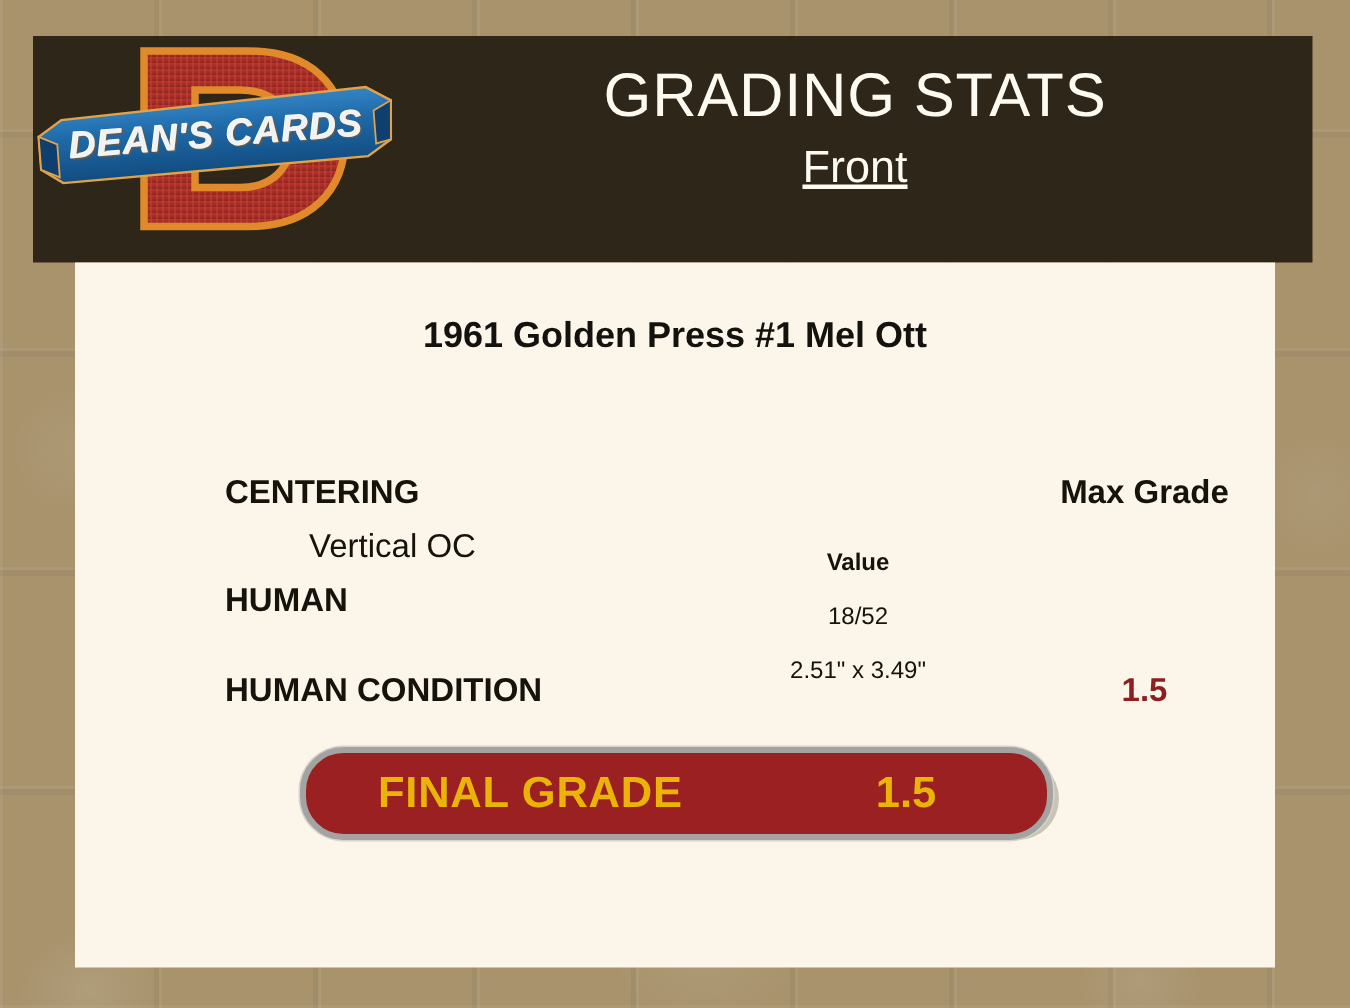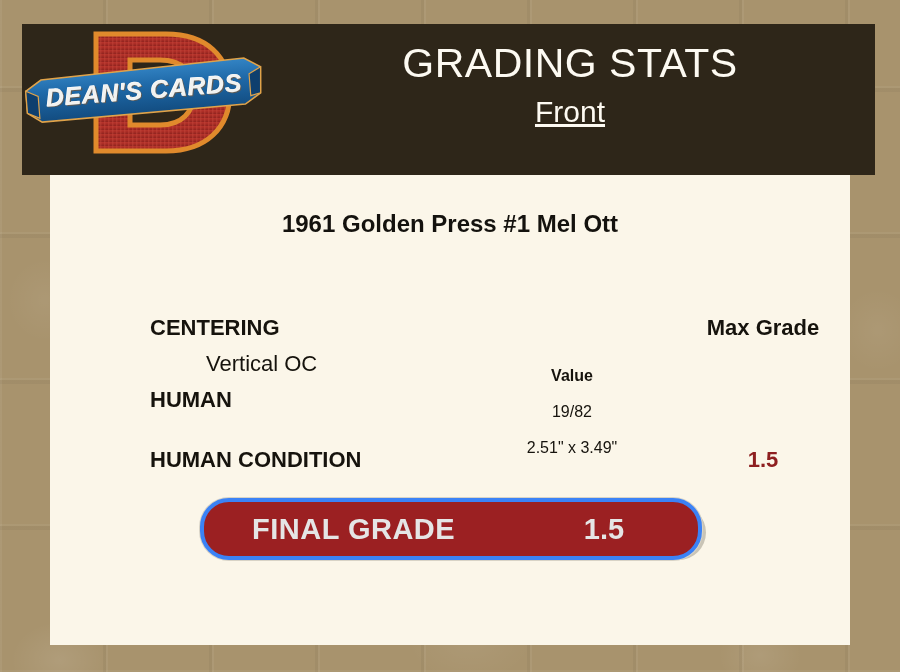--- a/index.html
+++ b/index.html
@@ -219,25 +219,25 @@
     background: #c9c4b6;
   }
   #final-grade-pill {
     position: absolute;
     left: 0;
     top: 0;
     width: 494px;
     height: 54px;
     border-radius: 29px;
     background: #9b2022;
-    border: 4px solid #3b82f6;
+    border: 4px solid #a3a3a3;
     box-shadow: 0 0 0 1px #d8d3c6;
     display: flex;
     align-items: center;
-    color: #e5e5e5;
+    color: #eab308;
   }
   #final-grade-label {
     position: absolute;
     left: 48px;
     font-size: 29px;
     font-weight: bold;
     letter-spacing: 0.5px;
   }
   #final-grade-value {
     position: absolute;
@@ -303,21 +303,21 @@
   <div id="stats-table">
 
     <div class="stats-row">
       <div class="col-label bold">CENTERING</div>
       <div class="col-value bold">Value</div>
       <div class="col-max bold">Max Grade</div>
     </div>
 
     <div class="stats-row">
       <div class="col-label indent">Vertical OC</div>
-      <div class="col-value">19/82</div>
+      <div class="col-value">18/52</div>
       <div class="col-max"></div>
     </div>
 
     <div class="stats-row">
       <div class="col-label bold">HUMAN</div>
       <div class="col-value wide">2.51" x 3.49"</div>
       <div class="col-max"></div>
     </div>
 
     <div class="stats-row" id="row-human">

